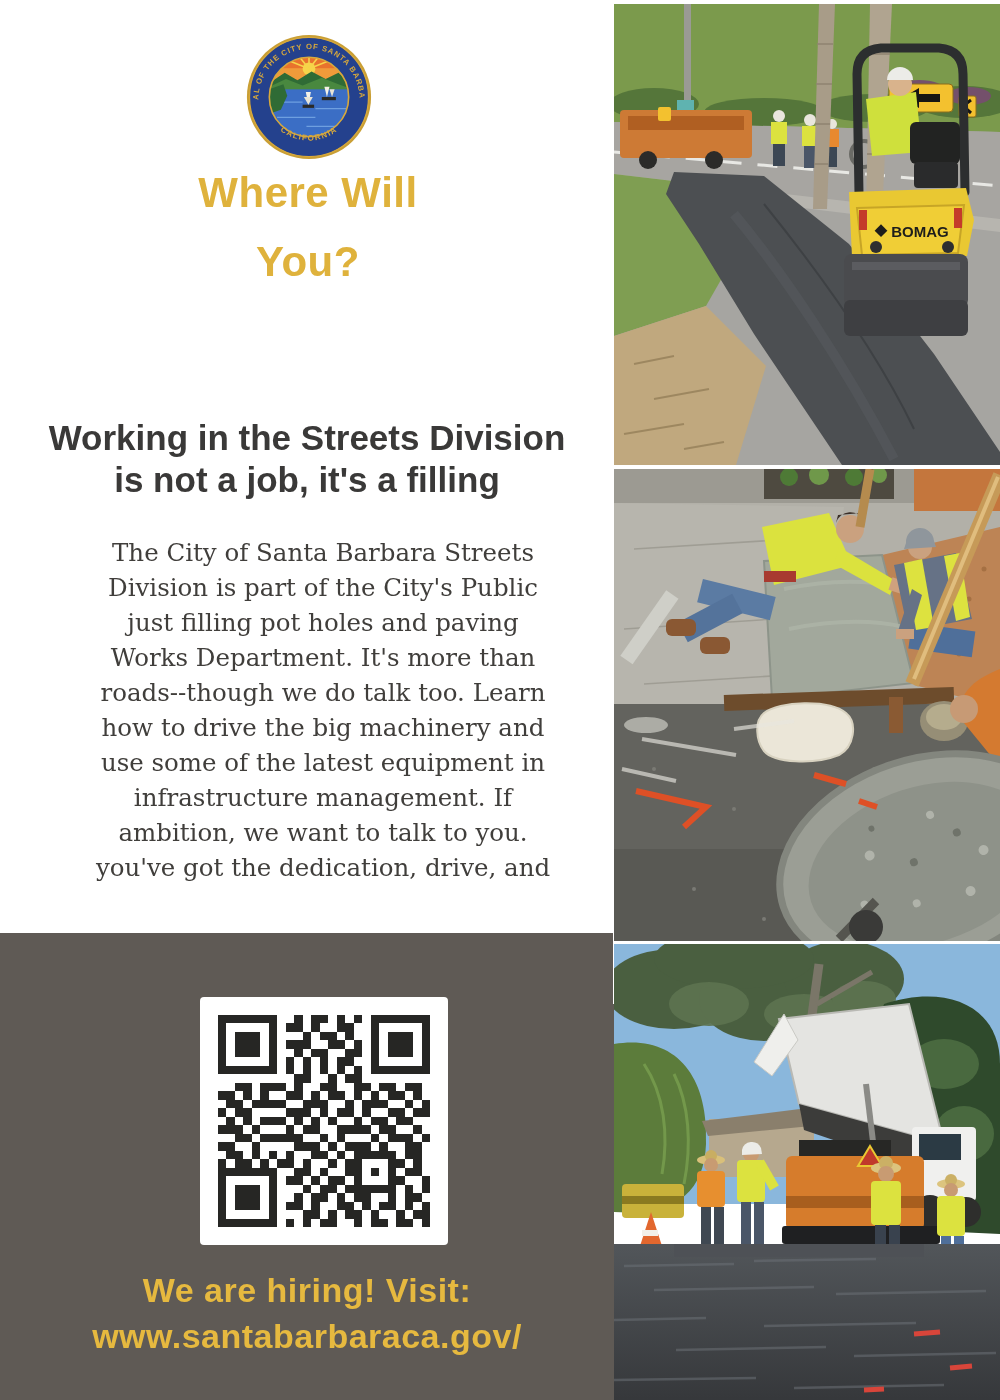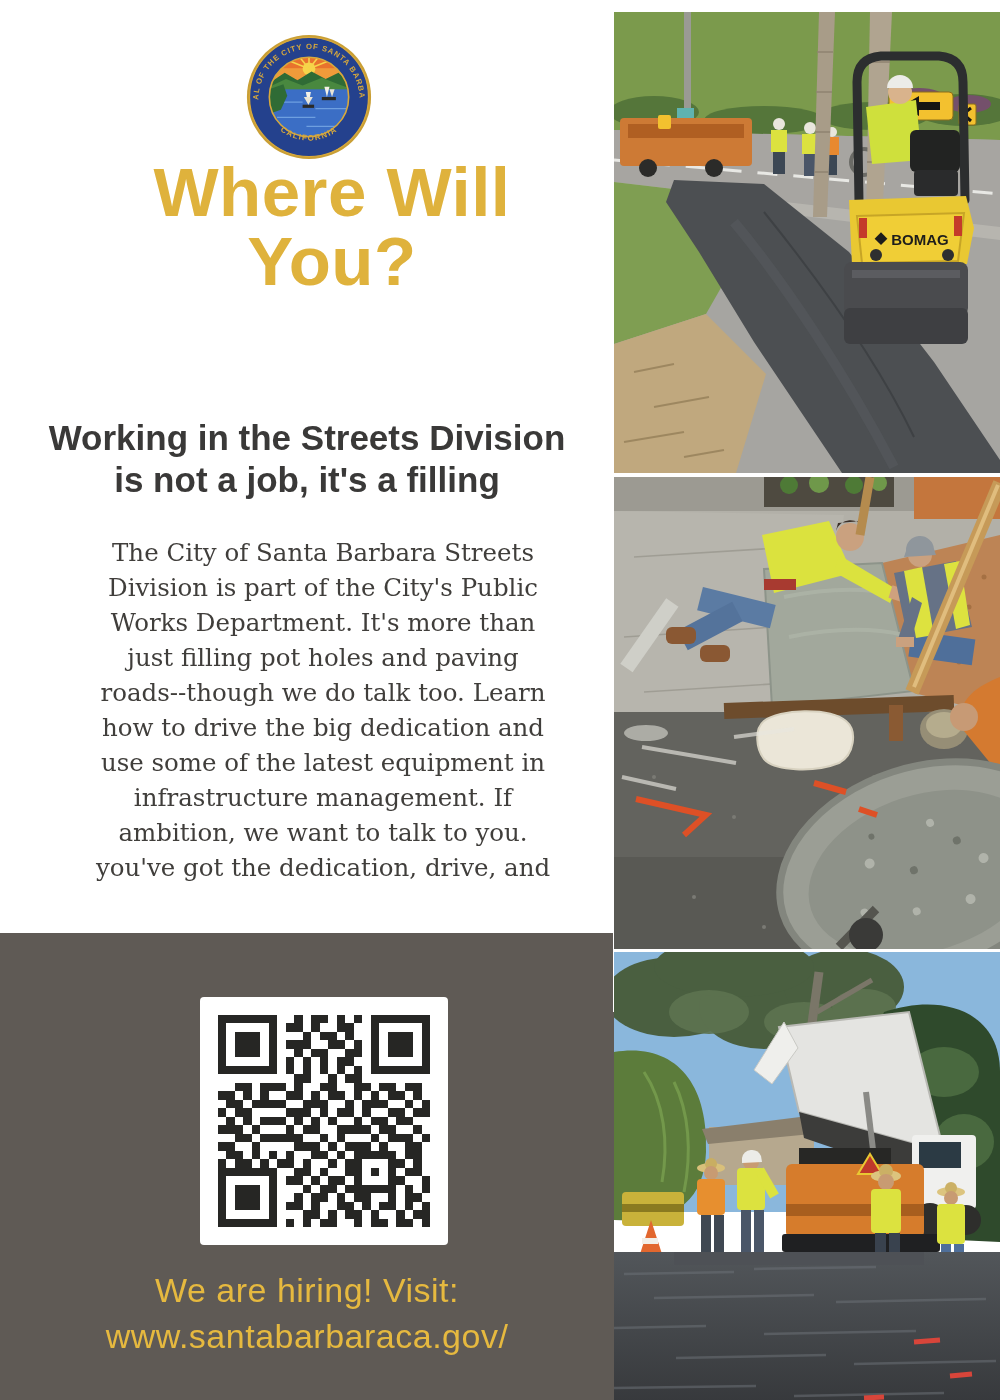--- a/index.html
+++ b/index.html
@@ -2,40 +2,40 @@
 <html><head>
 <meta charset="utf-8">
 <style>
   html,body{margin:0;padding:0;background:#e9e9e9;}
   .page{position:relative;width:1000px;height:1400px;background:#ffffff;overflow:hidden;
         font-family:"Liberation Sans",sans-serif;}
   
   .left-col{position:absolute;left:0;top:0;width:614px;height:933px;background:#ffffff;}
   .seal{position:absolute;left:245px;top:33px;width:128px;height:128px;}
   .headline{position:absolute;left:0;top:158px;width:616px;text-align:center;
-            color:#DFB23C;font-size:69px;font-weight:bold;line-height:69px;letter-spacing:.5px;padding-left:24px;}
+            color:#DFB23C;font-size:42px;font-weight:bold;line-height:69px;letter-spacing:.5px;}
   .subhead{position:absolute;left:0;top:417px;width:614px;text-align:center;
            color:#3A3938;font-size:35px;font-weight:bold;line-height:42px;}
   .bodycopy{position:absolute;left:83px;top:535px;width:480px;
             font-family:"DejaVu Serif","Liberation Serif",serif;
             font-size:24.5px;line-height:35px;color:#403E3B;}
   .bodycopy div{white-space:nowrap;text-align:center;}
   
   .panel{position:absolute;left:0;top:933px;width:614px;height:467px;background:#5F5A55;}
   .qr-card{position:absolute;left:200px;top:64px;width:212px;height:212px;background:#ffffff;
            border-radius:4px;padding:18px;}
   .qr-grid{display:grid;grid-template-columns:repeat(25,1fr);grid-template-rows:repeat(25,1fr);
            width:212px;height:212px;}
   .qm{background:#262624;}
   .footer-line{position:absolute;left:0;width:614px;text-align:center;color:#E6B93F;
-               font-size:34px;font-weight:normal;letter-spacing:.5px;}
+               font-size:34px;font-weight:bold;letter-spacing:.5px;}
   .footer-1{top:338px;}
   .footer-2{top:384px;}
   
-  .photos{position:absolute;left:613px;top:12px;width:387px;height:1000px;background:#ffffff;}
+  .photos{position:absolute;left:613px;top:4px;width:387px;height:1000px;background:#ffffff;}
   .photo{position:absolute;left:1px;width:386px;overflow:hidden;}
   .photo svg{display:block;}
   .photo-1{top:0;height:461px;}
   .photo-2{top:465px;height:472px;}
   .photo-3{top:940px;height:460px;}
 </style>
 </head>
 <body>
 
 <div class="page">
@@ -100,24 +100,24 @@
     </div>
 
     <div class="subhead">
       <div>Working in the Streets Division</div>
       <div>is not a job, it's a filling</div>
     </div>
 
     <div class="bodycopy">
       <div>The City of Santa Barbara Streets</div>
       <div>Division is part of the City's Public</div>
+      <div>just filling pot holes and paving</div>
       <div>Works Department. It's more than</div>
-      <div>just filling pot holes and paving</div>
       <div>roads--though we do talk too. Learn</div>
-      <div>how to drive the big dedication and</div>
+      <div>how to drive the big machinery and</div>
       <div>use some of the latest equipment in</div>
       <div>infrastructure management. If</div>
       <div>ambition, we want to talk to you.</div>
       <div>you've got the dedication, drive, and</div>
     </div>
   </div>
 
   <div class="panel">
     <div class="qr-card">
       <div class="qr-grid">

